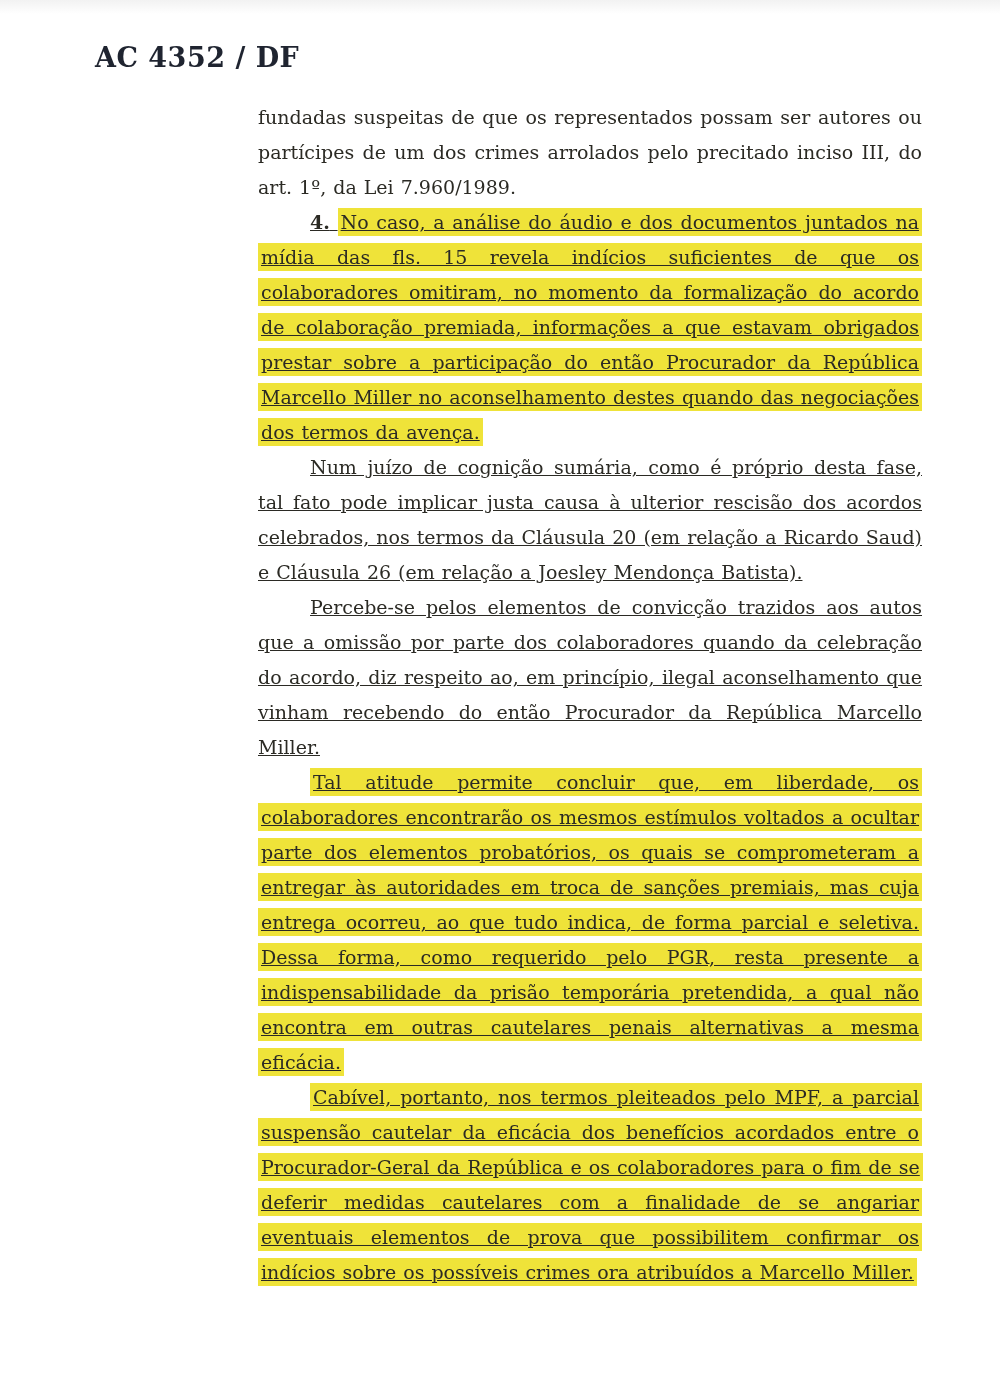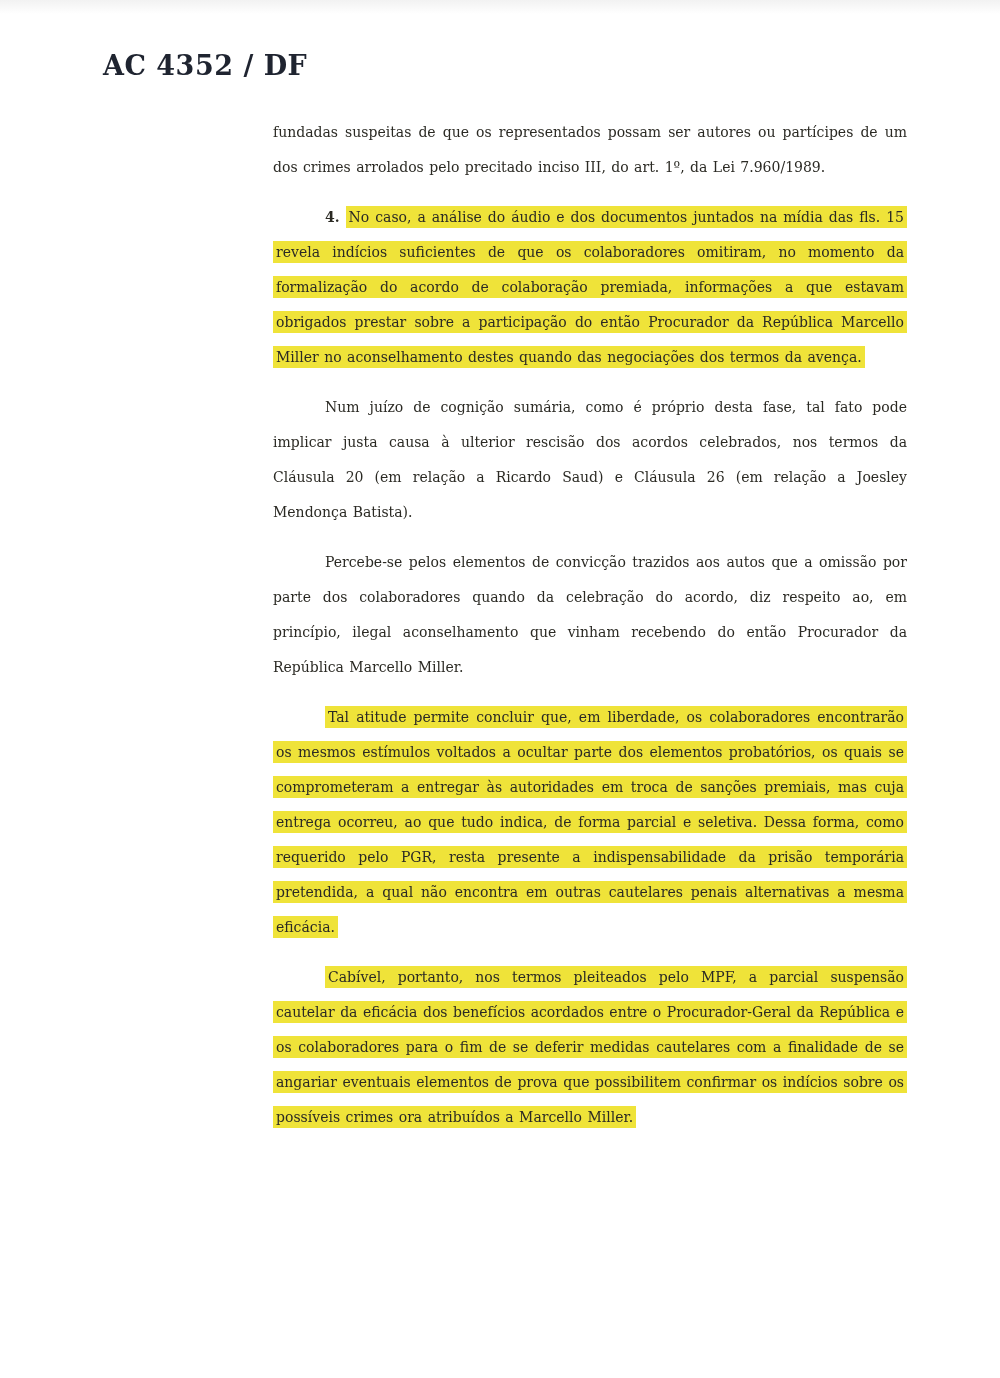--- a/index.html
+++ b/index.html
@@ -15,42 +15,43 @@
                 linear-gradient(90deg, #f4f4f4 0px, #ffffff 10px);
     background-color: #ffffff;
     overflow: hidden;
     font-family: "DejaVu Serif", "Liberation Serif", serif;
     color: var(--text, #2b2a24);
   }
   .case-header {
     position: absolute;
     left: 95px;
     top: 42px;
-    margin: 8px;
+    margin: 0;
     font-size: 27px;
     font-weight: bold;
     letter-spacing: 0.5px;
     color: var(--header_text, #1f2430);
   }
   .doc-body {
     position: absolute;
     left: 258px;
     top: 100px;
     width: 664px;
   }
   .para {
-    margin: 15px;
-    font-size: 14px;
+    margin: 0;
+    font-size: 19px;
     line-height: 35px;
     text-align: justify;
     text-justify: inter-word;
     word-spacing: 1px;
   }
   .para.indent {
     text-indent: 52px;
+    text-decoration: underline;
   }
   .hl {
     background-color: var(--highlight, #efe339);
     padding: 3px 3px;
     -webkit-box-decoration-break: clone;
     box-decoration-break: clone;
   }
   .para-number {
     font-weight: bold;
   }

